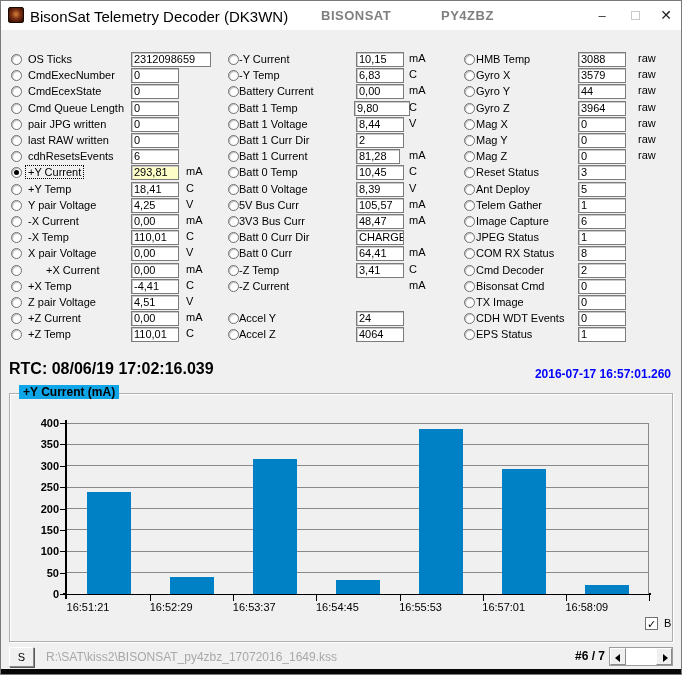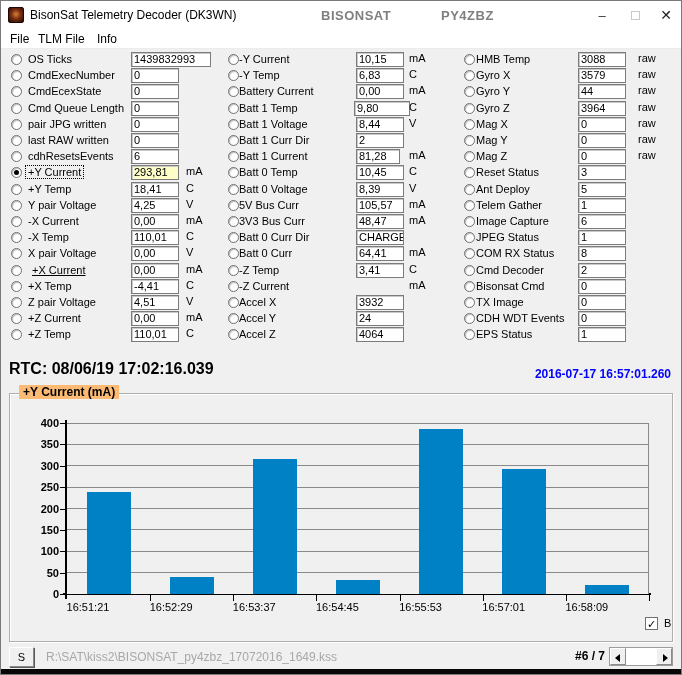--- a/index.html
+++ b/index.html
@@ -7,21 +7,21 @@
   .window{
     position:relative;width:682px;height:675px;background:#f0f0f0;
     font-family:"Liberation Sans",sans-serif;overflow:hidden;
     border:1px solid #7a7a7a;
   }
   
   .titlebar{position:absolute;left:0;top:0;width:100%;height:29px;background:#ffffff;}
   .app-icon{position:absolute;left:7px;top:6px;width:16px;height:16px;border-radius:2px;
     background:radial-gradient(circle at 50% 45%, #c8742e 8%, #7a2d12 45%, #2a0c04 95%);
     border:1px solid #1c0a04;}
-  .app-title{position:absolute;left:29px;top:7px;font-size:12px;color:#000;}
+  .app-title{position:absolute;left:29px;top:7px;font-size:15px;color:#000;}
   .tb-center{position:absolute;top:7px;font-size:13px;font-weight:bold;color:#7f7f7f;letter-spacing:.5px;}
   .tb-left{left:320px;} .tb-right{left:440px;}
   .winbtn{position:absolute;top:0;width:30px;height:29px;text-align:center;line-height:29px;
     font-size:13px;color:#333;cursor:default;}
   .btn-min{left:586px;}
   .btn-max{left:619px;}
   .max-box{display:inline-block;width:9px;height:9px;border:1px solid #c9c9c9;margin-top:10px;}
   .btn-close{left:650px;color:#222;font-size:14px;}
   
   .menubar{position:absolute;left:0;top:29px;width:100%;height:19px;background:#ffffff;
@@ -43,21 +43,21 @@
     box-shadow:inset 1px 1px 0 #c9c9c9;font-size:11px;line-height:13px;padding:0 2px;
     white-space:nowrap;overflow:hidden;}
   .fld.hl{background:#fdfdc8;}
   .unit{position:absolute;top:0;font-size:11px;}
   
   .rtc{position:absolute;left:8px;top:359px;font-size:16px;font-weight:bold;color:#000;}
   .rtc-remote{position:absolute;right:10px;top:366px;font-size:12px;font-weight:bold;color:#0000ff;}
   
   .groupbox{position:absolute;left:8px;top:392px;width:664px;height:249px;
     border:1px solid #aeaeae;box-shadow:1px 1px 0 #ffffff, inset 1px 1px 0 #ffffff;}
-  .gb-title{position:absolute;left:9px;top:-9px;background:#fdba74;padding:0 4px;
+  .gb-title{position:absolute;left:9px;top:-9px;background:#0ea5e9;padding:0 4px;
     font-size:12px;font-weight:bold;color:#000;}
   .plot{position:absolute;left:57px;top:29px;width:582px;height:171px;background:#f0f0f0;}
   .gridline{position:absolute;left:0;width:100%;height:1px;background:#8a8a8a;}
   .plot-rightborder{position:absolute;right:0;top:0;width:1px;height:100%;background:#8a8a8a;}
   .yaxis{position:absolute;left:55px;top:26px;width:2px;height:179px;background:#000;}
   .baseline{position:absolute;left:53px;top:199px;width:588px;height:2px;background:#000;}
   .ytick{position:absolute;width:6px;height:1px;background:#000;left:50px;}
   .ylab{position:absolute;width:40px;text-align:right;font-size:11px;font-weight:bold;
     color:#000;left:9px;}
   .bar{position:absolute;}
@@ -92,31 +92,26 @@
   <div class="titlebar">
     <div class="app-icon"></div>
     <div class="app-title">BisonSat Telemetry Decoder (DK3WN)</div>
     <div class="tb-center tb-left">BISONSAT</div>
     <div class="tb-center tb-right">PY4ZBZ</div>
     <div class="winbtn btn-min">–</div>
     <div class="winbtn btn-max"><span class="max-box"></span></div>
     <div class="winbtn btn-close">✕</div>
   </div>
 
-  <div class="menubar">
-    <span class="menu-item" style="left:9px">File</span>
-    <span class="menu-item" style="left:37px">TLM File</span>
-    <span class="menu-item" style="left:96px">Info</span>
-  </div>
 
   <div class="col col-left" id="col-left">
       <div class="trow" style="top: 0px;">
         <span class="radio" style="left: 2px;"></span>
         <span class="tlabel" style="left: 19px;">OS Ticks</span>
-        <span class="fld" style="left: 122px; width: 80px;">1439832993</span>
+        <span class="fld" style="left: 122px; width: 80px;">2312098659</span>
       </div>
       <div class="trow" style="top: 16.2px;">
         <span class="radio" style="left: 2px;"></span>
         <span class="tlabel" style="left: 19px;">CmdExecNumber</span>
         <span class="fld" style="left: 122px; width: 48px;">0</span>
       </div>
       <div class="trow" style="top: 32.4px;">
         <span class="radio" style="left: 2px;"></span>
         <span class="tlabel" style="left: 19px;">CmdEcexState</span>
         <span class="fld" style="left: 122px; width: 48px;">0</span>
@@ -172,21 +167,21 @@
         <span class="unit" style="left: 177px;">C</span>
       </div>
       <div class="trow" style="top: 194.4px;">
         <span class="radio" style="left: 2px;"></span>
         <span class="tlabel" style="left: 19px;">X pair Voltage</span>
         <span class="fld" style="left: 122px; width: 48px;">0,00</span>
         <span class="unit" style="left: 177px;">V</span>
       </div>
       <div class="trow" style="top: 210.6px;">
         <span class="radio" style="left: 2px;"></span>
-        <span class="tlabel" style="left: 23px; text-decoration: underline;">+X Current</span>
+        <span class="tlabel" style="left: 37px;">+X Current</span>
         <span class="fld" style="left: 122px; width: 48px;">0,00</span>
         <span class="unit" style="left: 177px;">mA</span>
       </div>
       <div class="trow" style="top: 226.8px;">
         <span class="radio" style="left: 2px;"></span>
         <span class="tlabel" style="left: 19px;">+X Temp</span>
         <span class="fld" style="left: 122px; width: 48px;">-4,41</span>
         <span class="unit" style="left: 177px;">C</span>
       </div>
       <div class="trow" style="top: 243px;">
@@ -289,25 +284,20 @@
         <span class="radio" style="left: 1px;"></span>
         <span class="tlabel" style="left: 12px;">-Z Temp</span>
         <span class="fld" style="left: 129px; width: 48px;">3,41</span>
         <span class="unit" style="left: 182px;">C</span>
       </div>
       <div class="trow" style="top: 226.8px;">
         <span class="radio" style="left: 1px;"></span>
         <span class="tlabel" style="left: 12px;">-Z Current</span>
         <span class="fld" style="left: 129px; width: 48px; margin-top: 48px;">292,29</span>
         <span class="unit" style="left: 182px;">mA</span>
-      </div>
-      <div class="trow" style="top: 243px;">
-        <span class="radio" style="left: 1px;"></span>
-        <span class="tlabel" style="left: 12px;">Accel X</span>
-        <span class="fld" style="left: 129px; width: 48px;">3932</span>
       </div>
       <div class="trow" style="top: 259.2px;">
         <span class="radio" style="left: 1px;"></span>
         <span class="tlabel" style="left: 12px;">Accel Y</span>
         <span class="fld" style="left: 129px; width: 48px;">24</span>
       </div>
       <div class="trow" style="top: 275.4px;">
         <span class="radio" style="left: 1px;"></span>
         <span class="tlabel" style="left: 12px;">Accel Z</span>
         <span class="fld" style="left: 129px; width: 48px;">4064</span>

